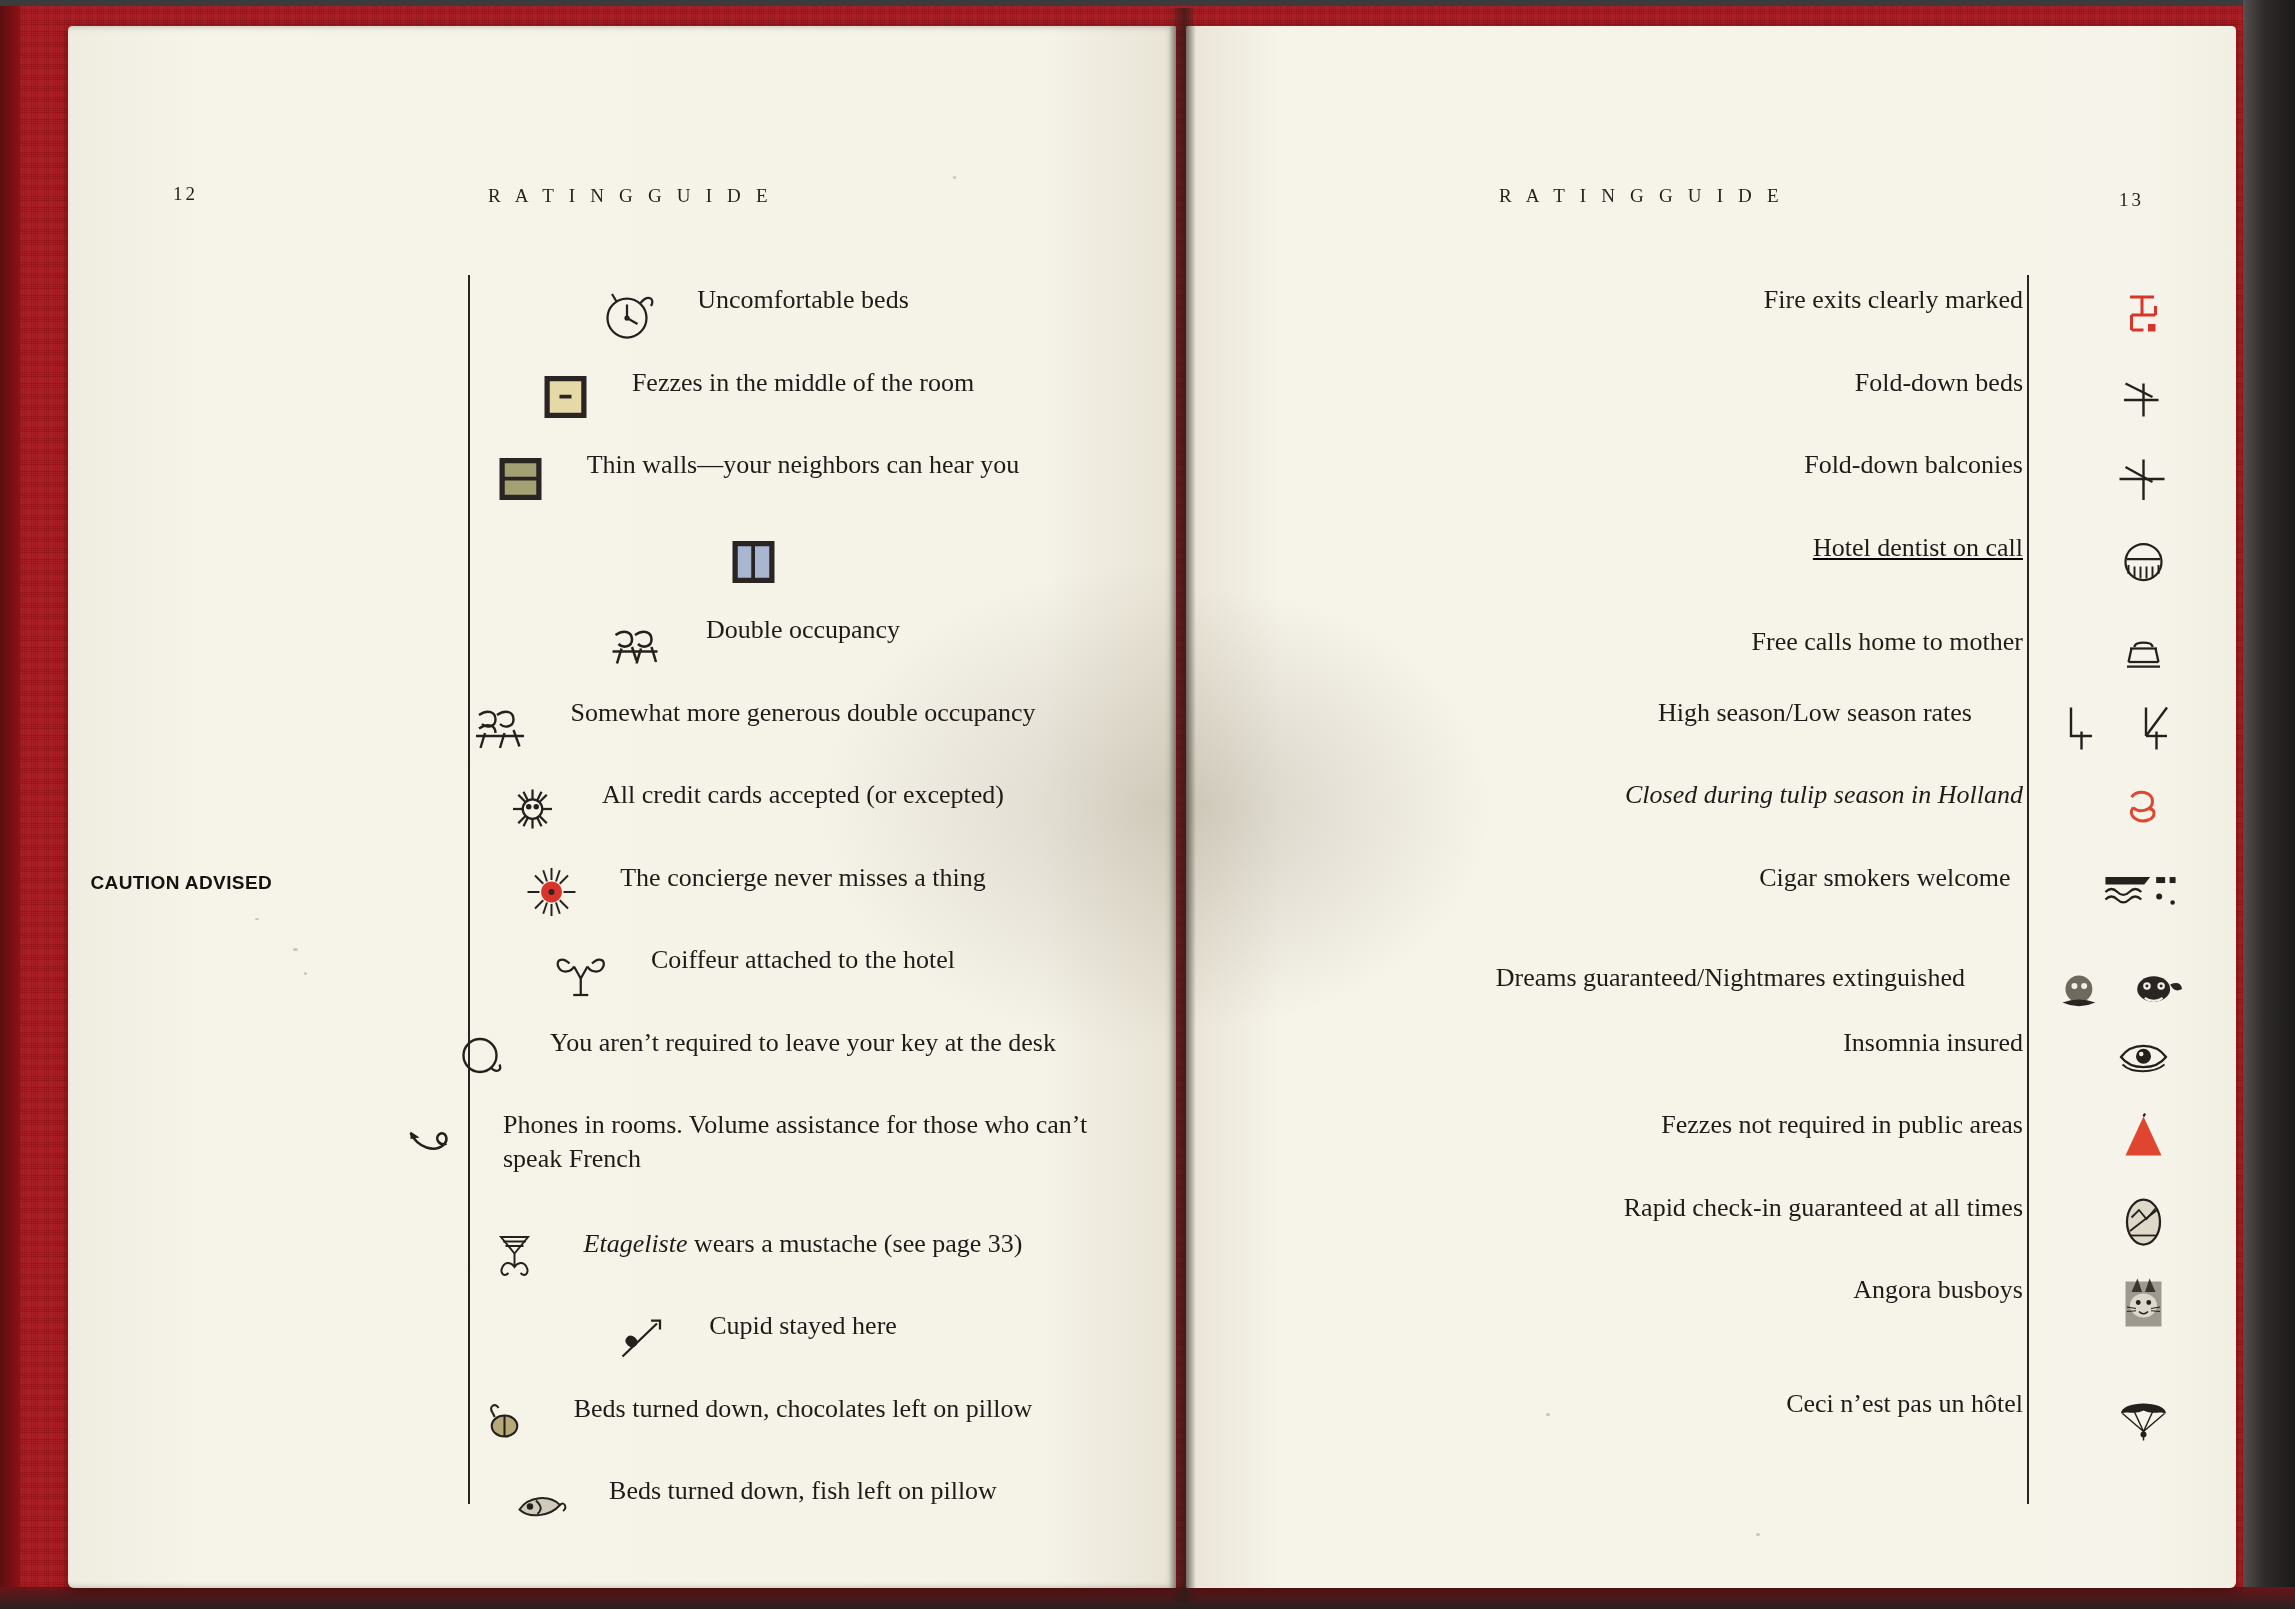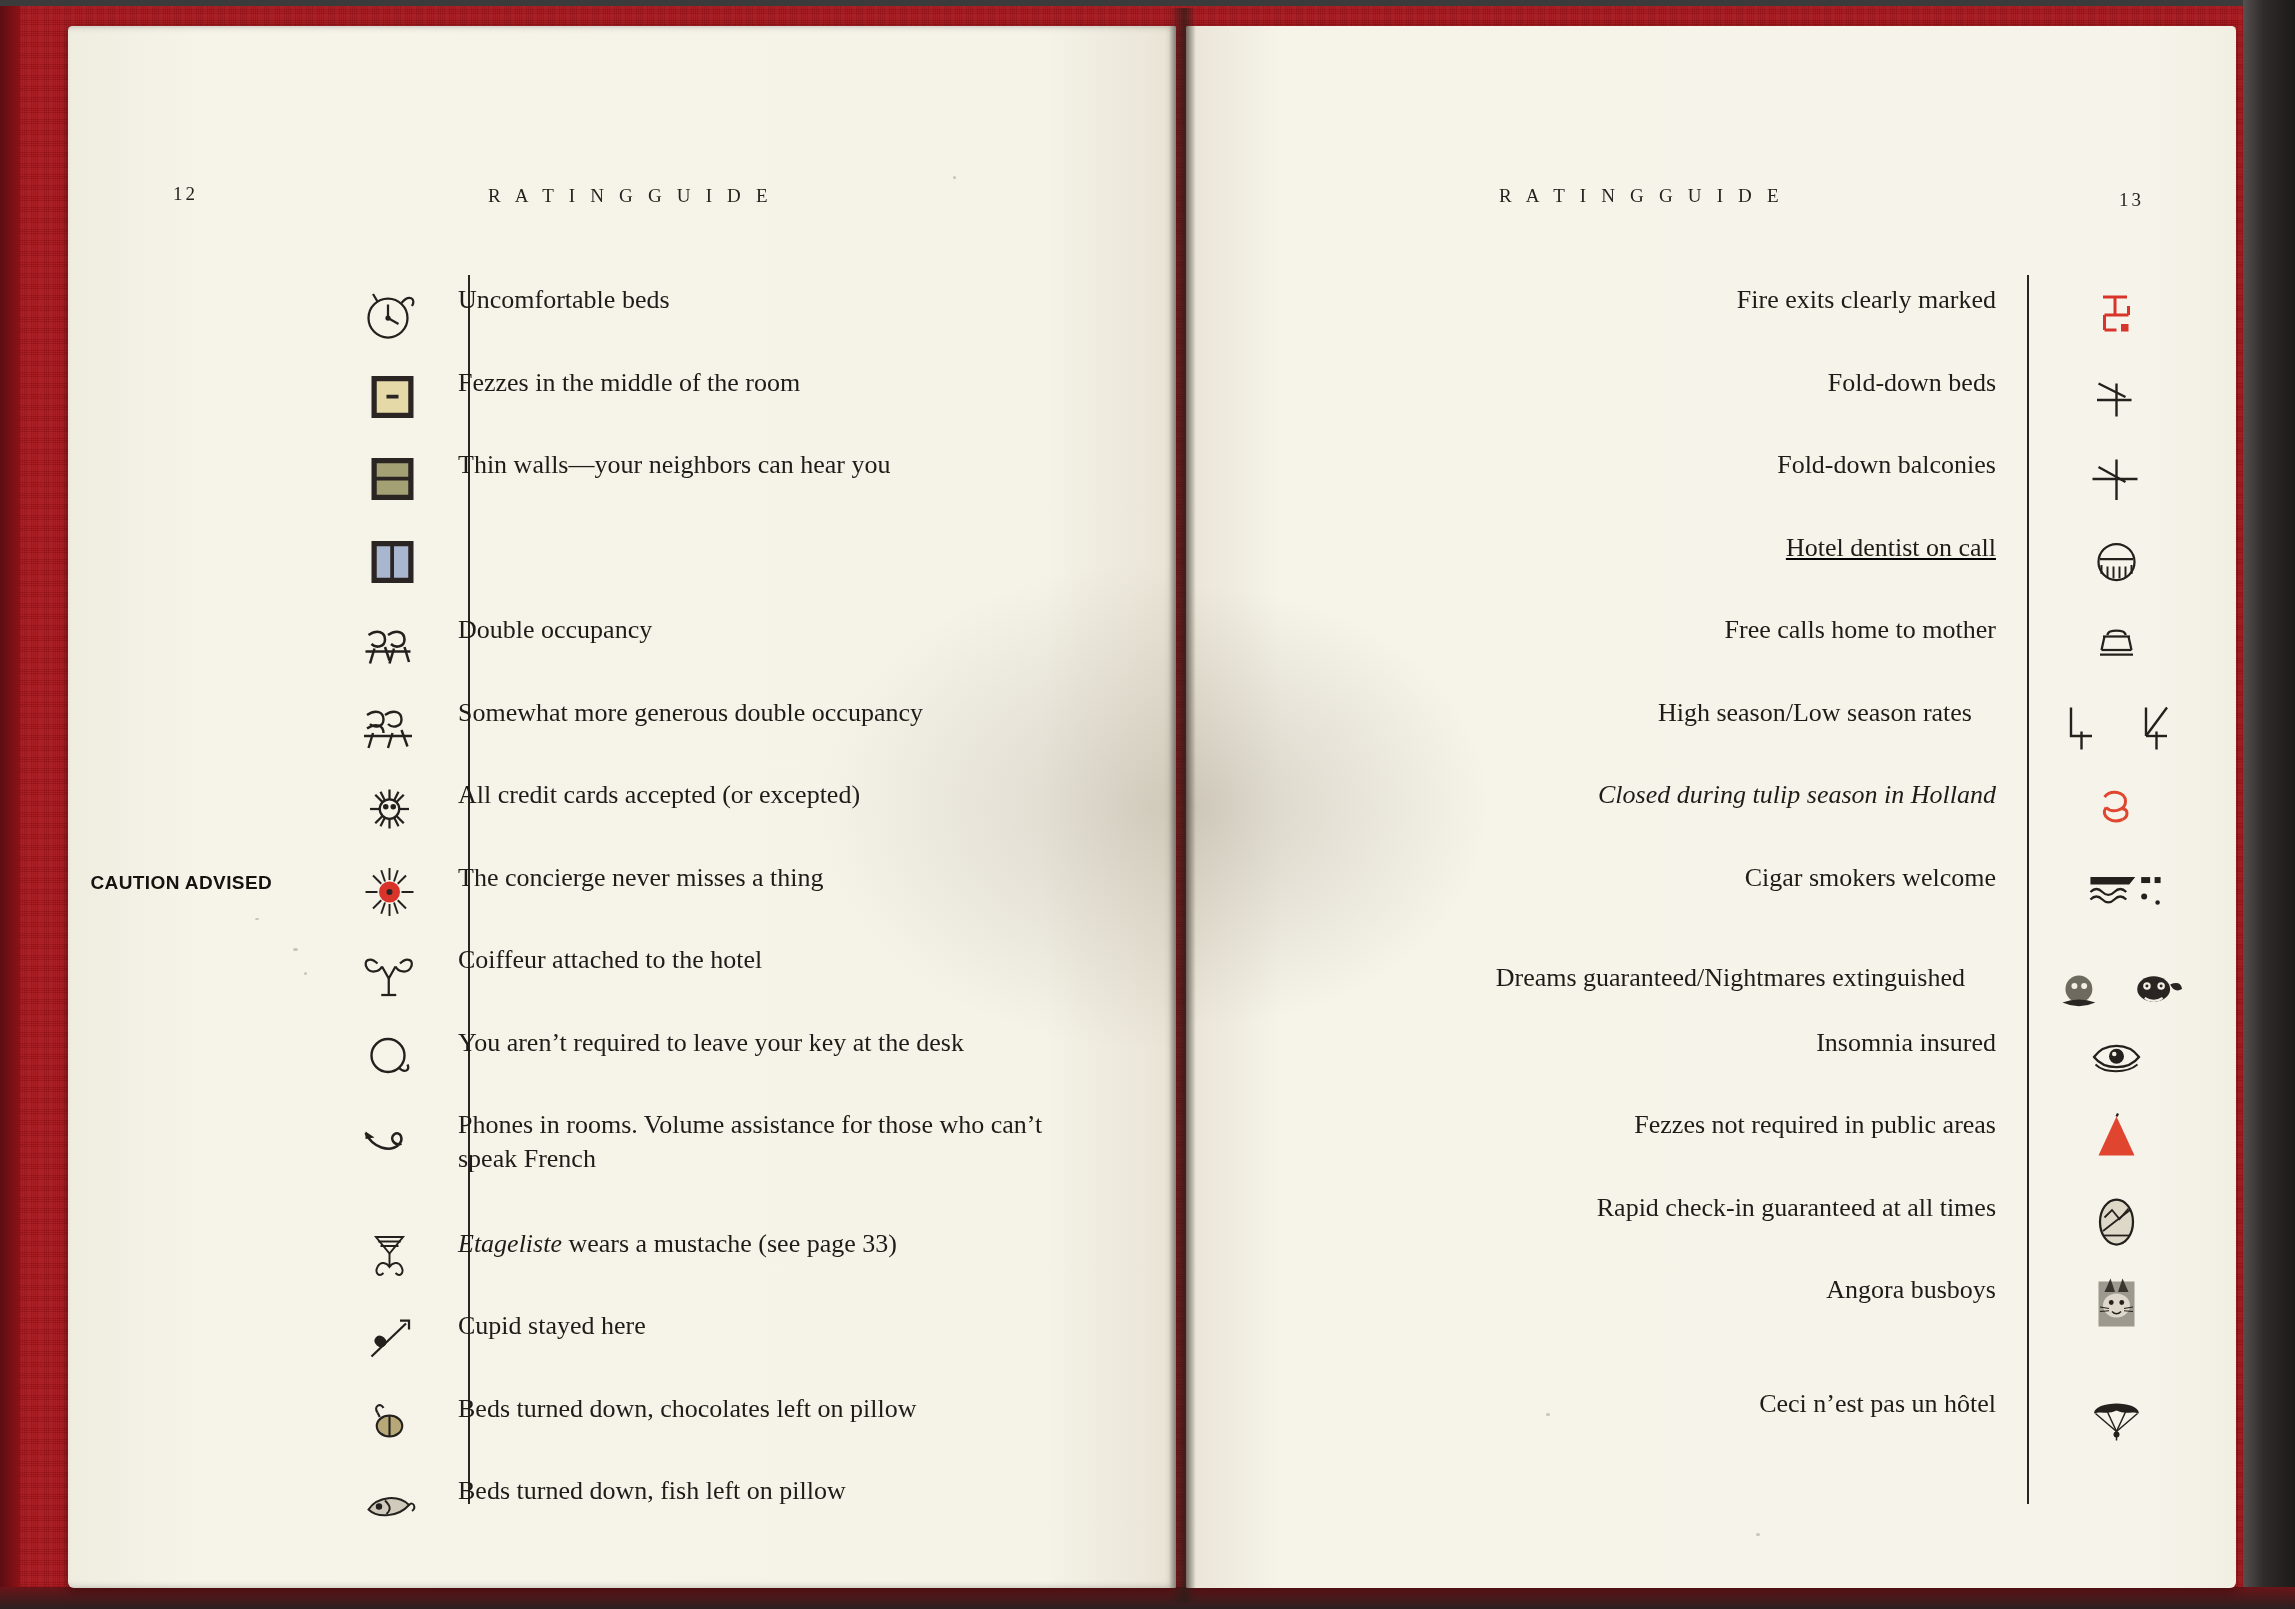--- a/index.html
+++ b/index.html
@@ -109,20 +109,21 @@
     background: #2a2522;
   }
   .entries {
     position: absolute;
   }
   .entry {
     display: flex;
     align-items: flex-start;
     position: absolute;
     width: 100%;
+    justify-content: center;
   }
   .entry .label {
     font-family: "Liberation Serif", serif;
     font-size: 26px;
     line-height: 1.32;
     color: #201b18;
   }
   .left-list .entry .label { margin-left: 33px; text-align: left; }
   .right-list .entry .label { text-align: right; }
   .glyph {
@@ -456,21 +457,21 @@
         <div class="label" style="width:765px;">Hotel dentist on call</div>
         <div class="glyph" style="margin-left:84px;">
           <svg width="69" height="60" viewBox="0 0 92 80">
             <circle cx="46" cy="40" r="24" fill="none" stroke="#24201d" stroke-width="3"></circle>
             <path d="M24 36 L68 36" stroke="#24201d" stroke-width="3"></path>
             <path d="M26 44 L26 56 M34 46 L34 60 M42 46 L42 62 M50 46 L50 62 M58 46 L58 60 M66 44 L66 56" stroke="#24201d" stroke-width="2.6"></path>
           </svg>
         </div>
       </div>
 
-      <div class="entry" style="top:340px;">
+      <div class="entry" style="top:352px;">
         <div class="label" style="width:765px;">Free calls home to mother</div>
         <div class="glyph" style="margin-left:84px;">
           <svg width="69" height="60" viewBox="0 0 92 80">
             <g stroke="#24201d" stroke-width="3" fill="none">
               <path d="M34 28 C34 20, 58 20, 58 28"></path>
               <path d="M26 48 L66 48"></path>
               <path d="M30 30 L26 48"></path>
               <path d="M62 30 L66 48"></path>
               <path d="M28 30 L64 30"></path>
               <path d="M24 54 L68 54"></path>

